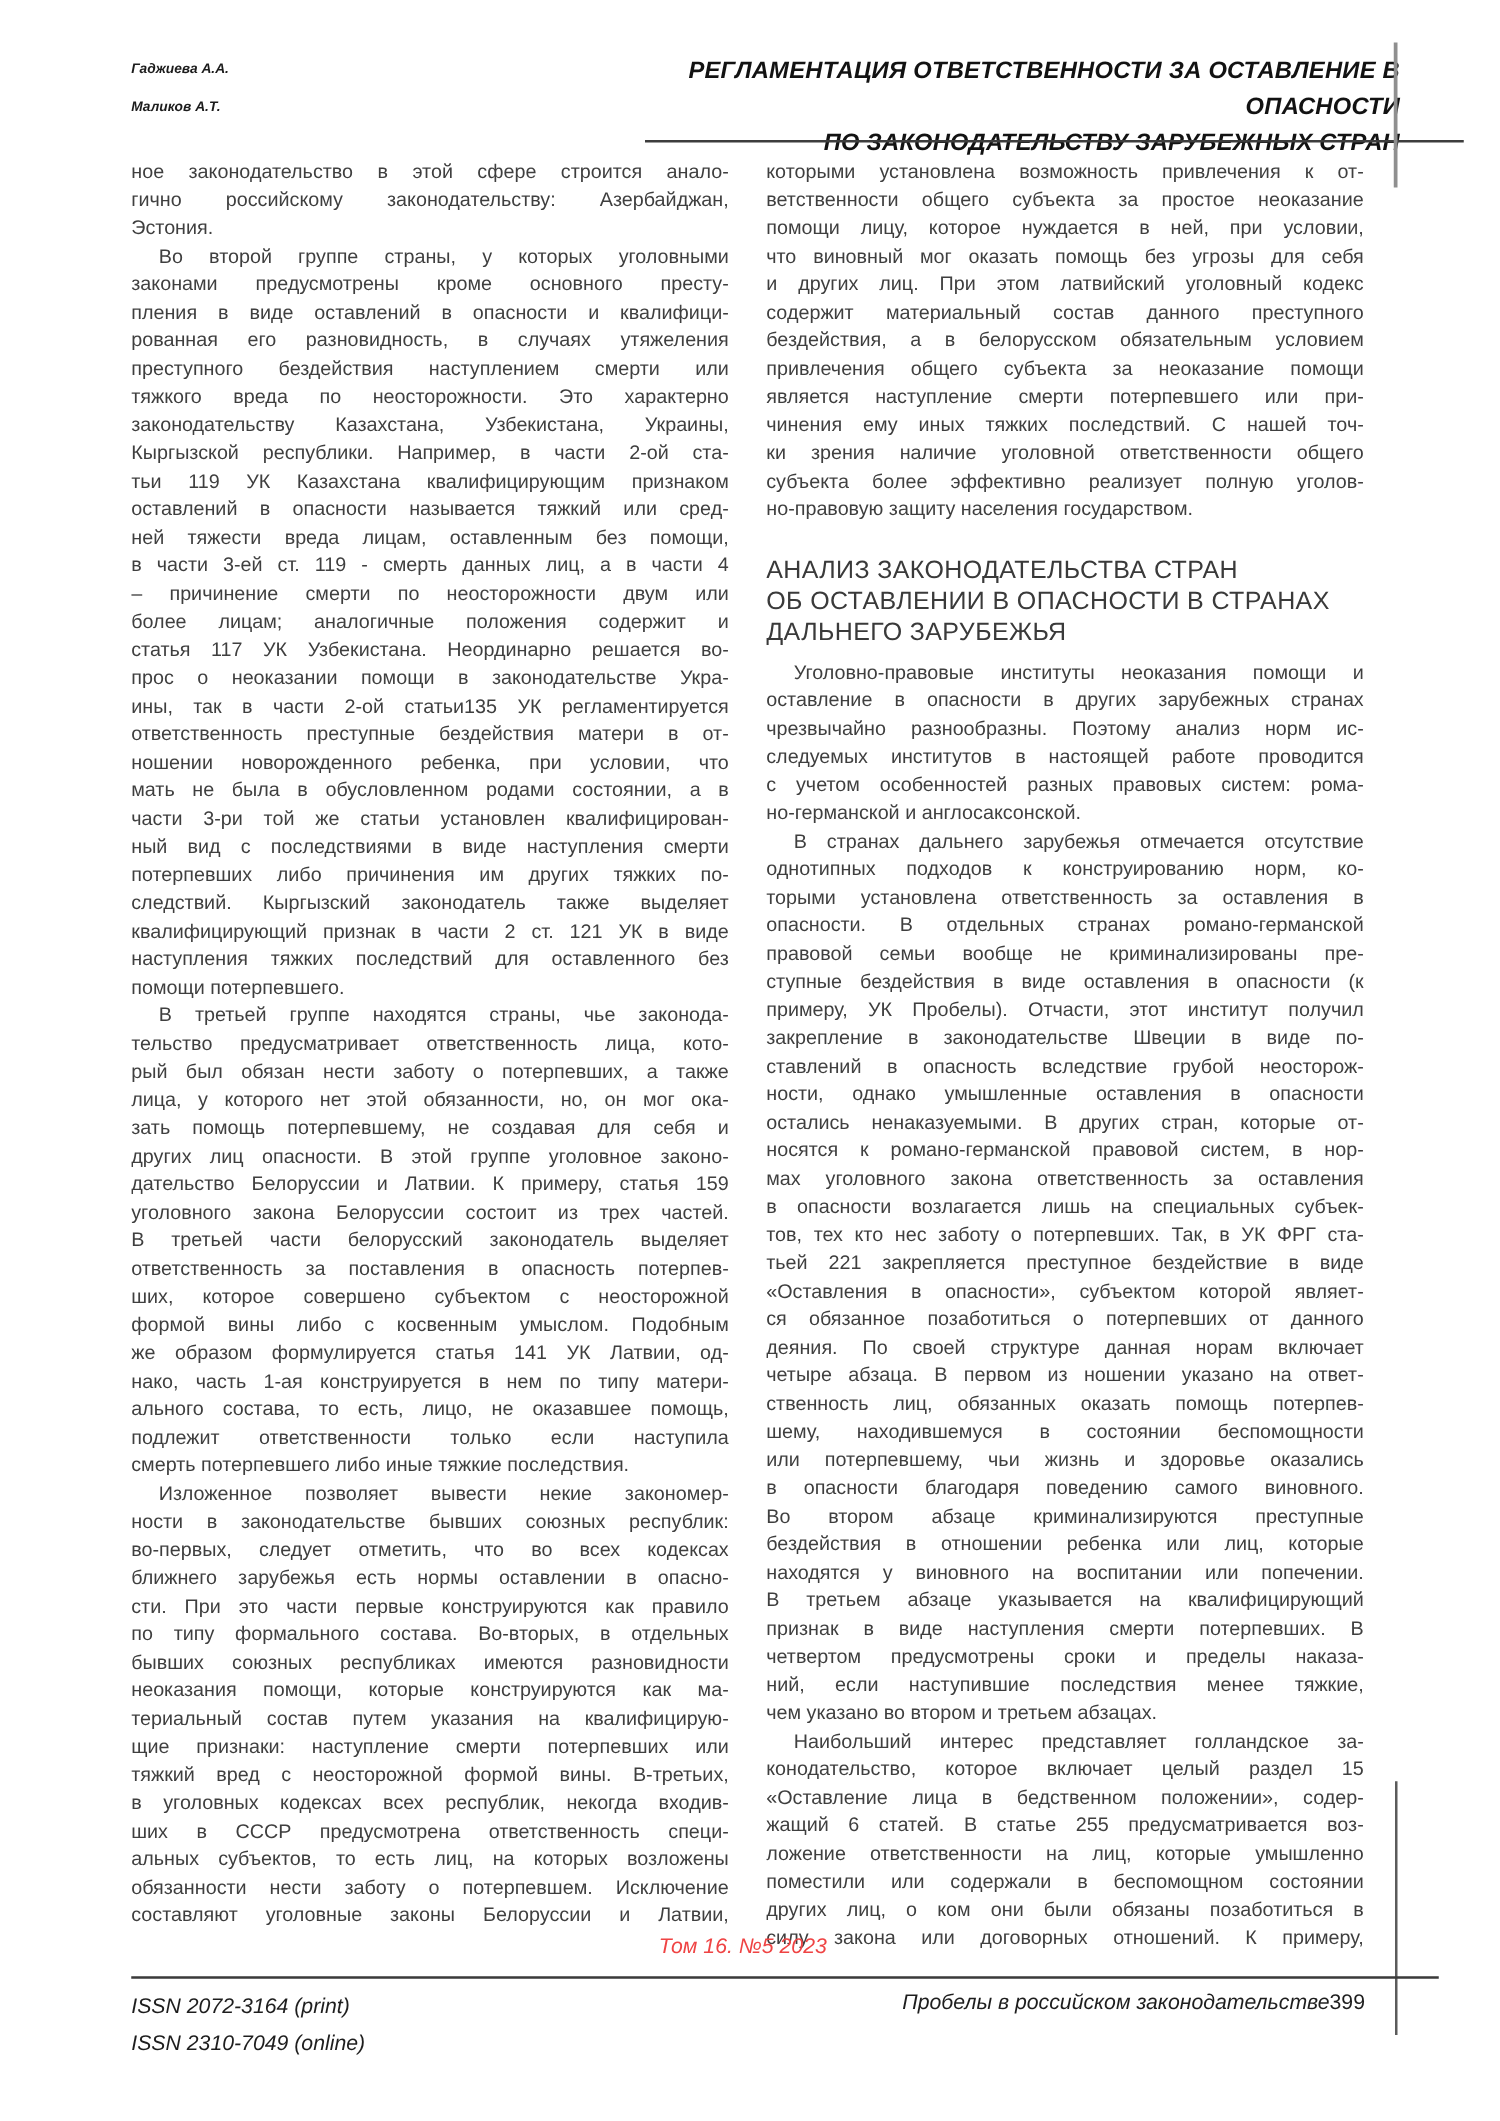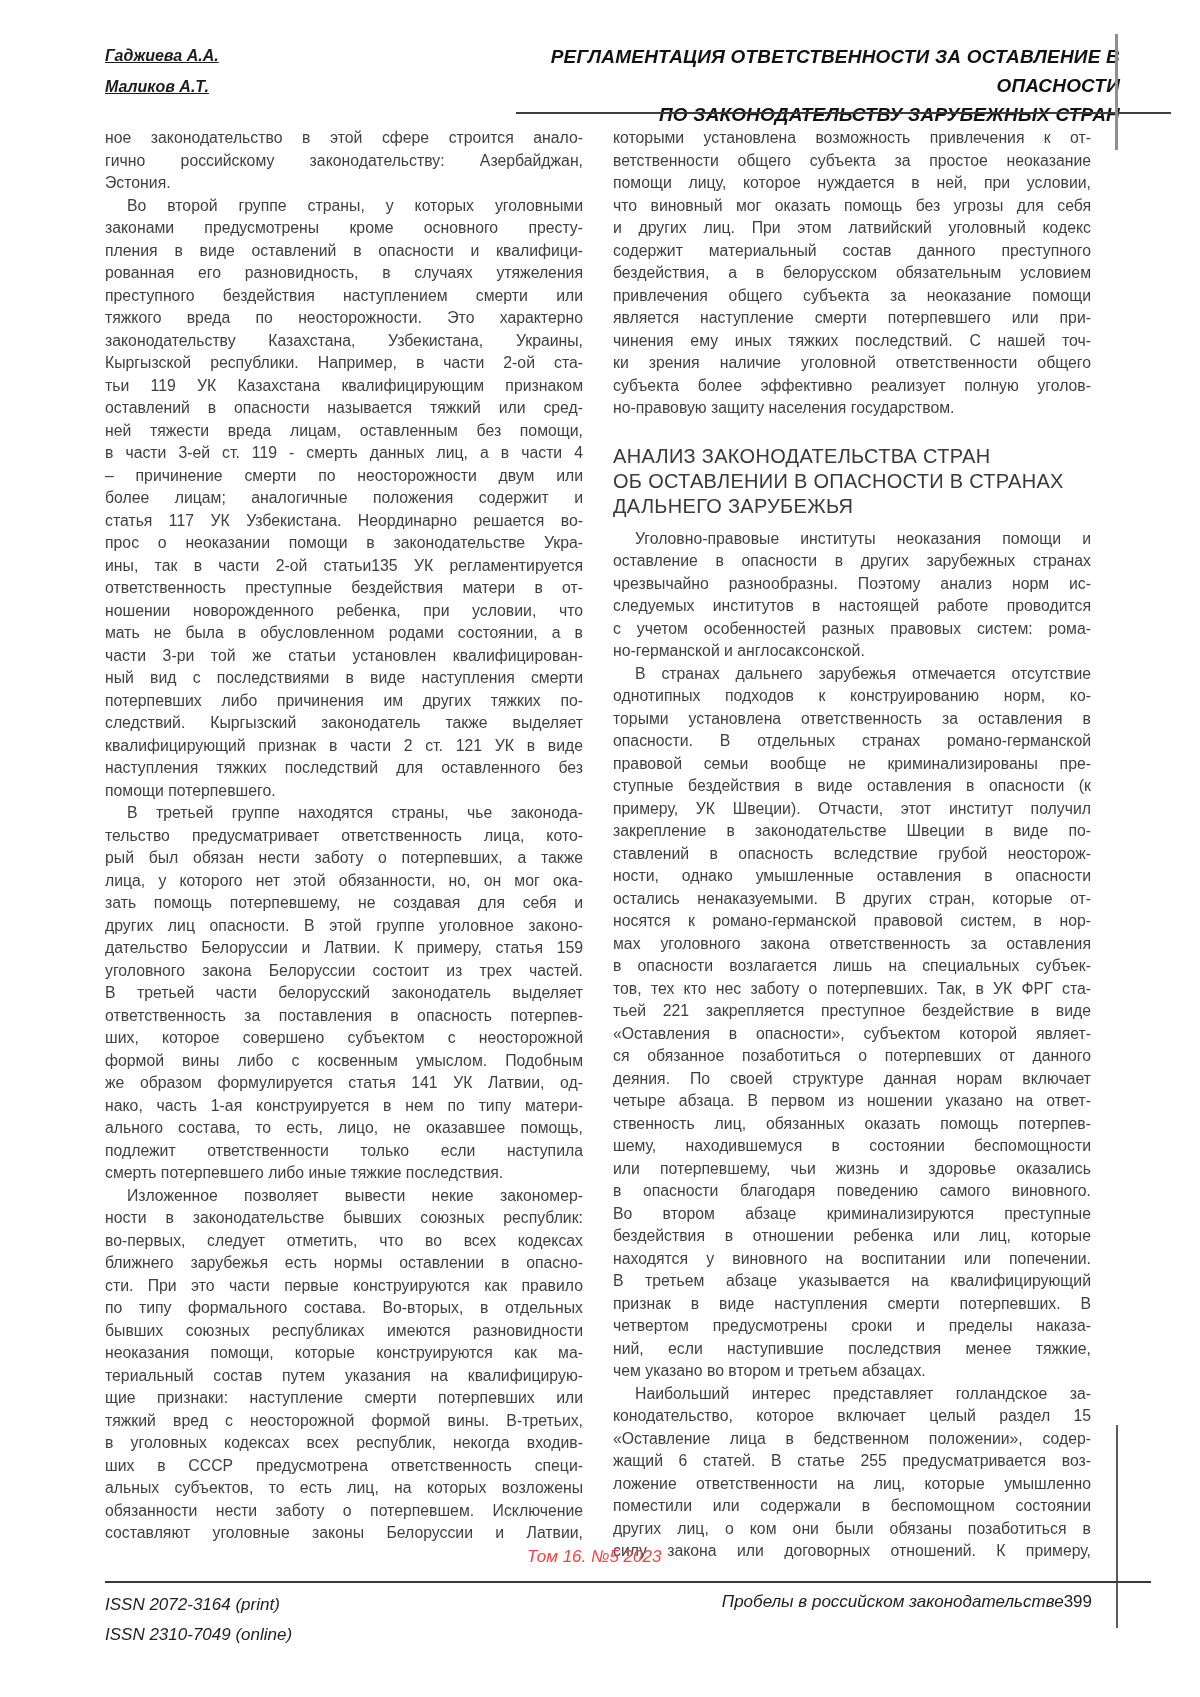--- a/index.html
+++ b/index.html
@@ -2,22 +2,22 @@
 <html><head>
 <meta charset="utf-8">
 <style>
   html,body { margin:0; padding:0; background:#ffffff; }
   .page {
     position:relative; width:1200px; height:1697px; background:#ffffff;
     font-family:"Liberation Sans", sans-serif; color:#3f3f3f; overflow:hidden;
   }
   .authors {
     position:absolute; left:105px; top:40px;
-    font-size:16px; font-weight:bold; font-style:italic;
-    color:#1c1c1c; line-height:31px;text-decoration:underline;
+    font-size:11px; font-weight:bold; font-style:italic;
+    color:#1c1c1c; line-height:31px;
   }
   .title {
     position:absolute; top:42px; right:80px; width:680px; text-align:right;
     font-size:19px; font-weight:bold; font-style:italic; color:#121212;
     line-height:29px; letter-spacing:0.2px;
   }
   .header-rule { position:absolute; left:516px; top:112px; width:655px; height:2px; background:#3d3d3d; }
   .v-rule-top { position:absolute; left:1115px; top:34px; width:3px; height:116px; background:#8f8f8f; }
   .v-rule-bottom { position:absolute; left:1116px; top:1425px; width:2px; height:203px; background:#5b5b5b; }
 
@@ -167,21 +167,21 @@
         <div class="line">с учетом особенностей разных правовых систем: рома-</div>
         <div class="line lastline">но-германской и англосаксонской.</div>
       </div>
       <div class="para-block">
         <div class="line indent">В странах дальнего зарубежья отмечается отсутствие</div>
         <div class="line">однотипных подходов к конструированию норм, ко-</div>
         <div class="line">торыми установлена ответственность за оставления в</div>
         <div class="line">опасности. В отдельных странах романо-германской</div>
         <div class="line">правовой семьи вообще не криминализированы пре-</div>
         <div class="line">ступные бездействия в виде оставления в опасности (к</div>
-        <div class="line">примеру, УК Швеции). Отчасти, этот институт получил</div>
+        <div class="line">примеру, УК Пробелы). Отчасти, этот институт получил</div>
         <div class="line">закрепление в законодательстве Швеции в виде по-</div>
         <div class="line">ставлений в опасность вследствие грубой неосторож-</div>
         <div class="line">ности, однако умышленные оставления в опасности</div>
         <div class="line">остались ненаказуемыми. В других стран, которые от-</div>
         <div class="line">носятся к романо-германской правовой систем, в нор-</div>
         <div class="line">мах уголовного закона ответственность за оставления</div>
         <div class="line">в опасности возлагается лишь на специальных субъек-</div>
         <div class="line">тов, тех кто нес заботу о потерпевших. Так, в УК ФРГ ста-</div>
         <div class="line">тьей 221 закрепляется преступное бездействие в виде</div>
         <div class="line">«Оставления в опасности», субъектом которой являет-</div>

